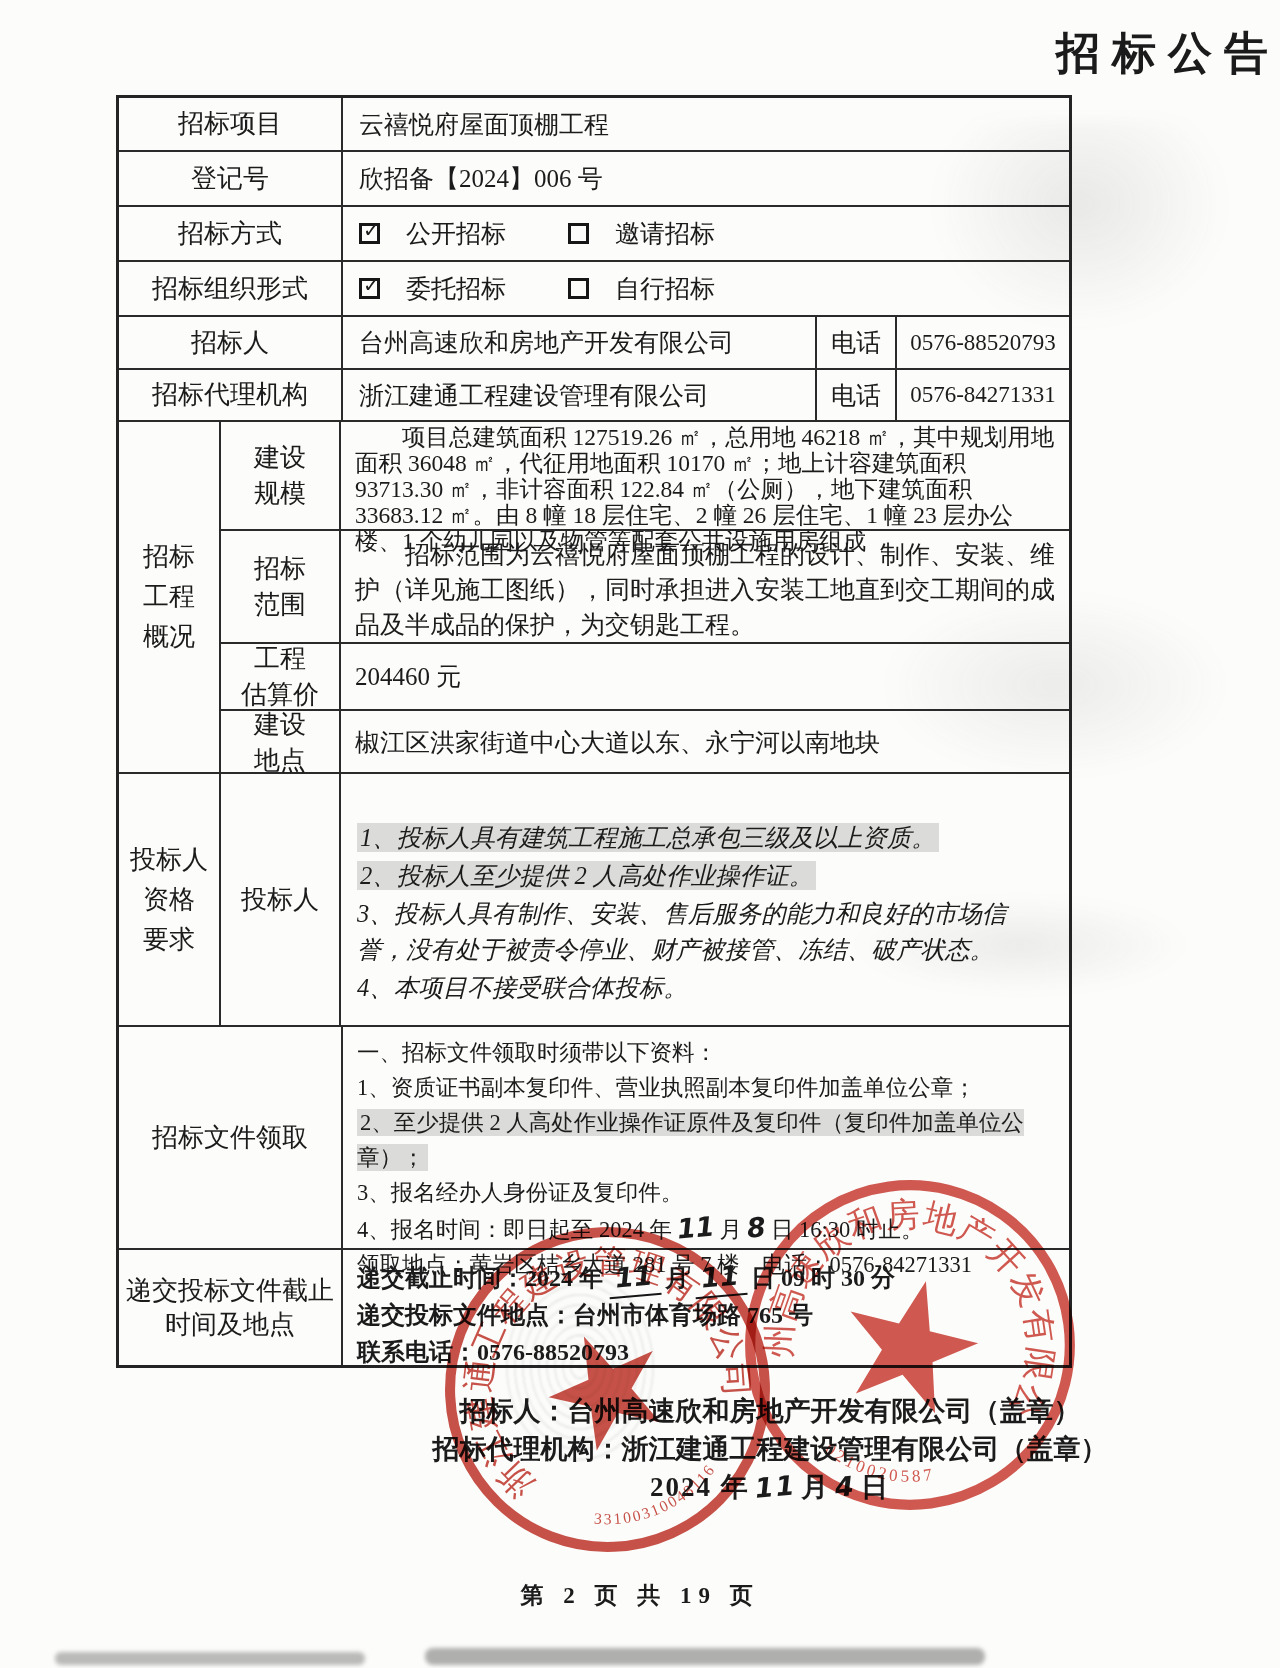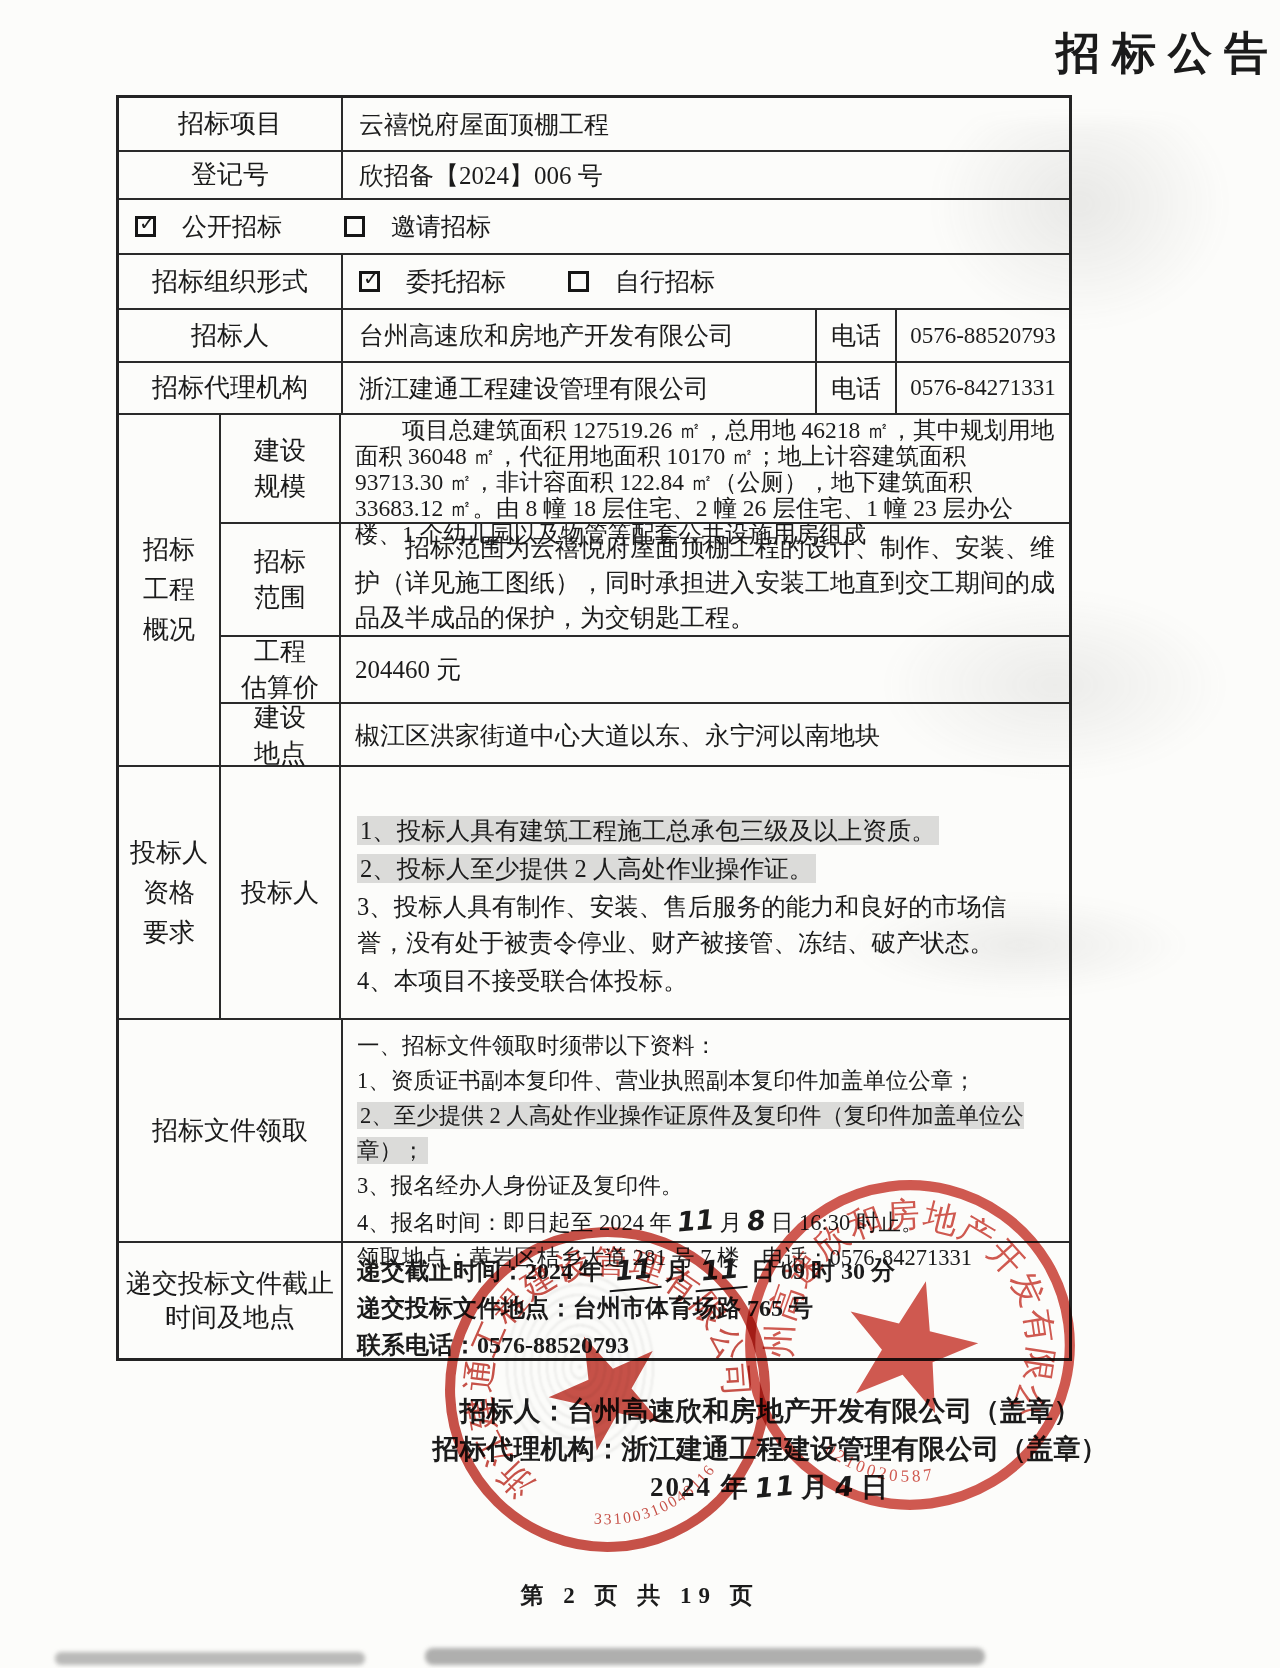--- a/index.html
+++ b/index.html
@@ -33,21 +33,21 @@
   .osub.bt{border-top:2px solid #2a2a2a;}
   .ilab{width:120px;flex:0 0 120px;border-right:2px solid #2a2a2a;display:flex;align-items:center;justify-content:center;
         text-align:center;font-size:26px;white-space:pre-line;line-height:36px;box-sizing:border-box;}
   .octext{flex:1;padding:4px 14px;box-sizing:border-box;}
   .dense{font-size:23.5px;line-height:26px;padding-top:2px;}
   .mid{font-size:25px;line-height:35px;padding-top:6px;}
   .cvert{display:flex;align-items:center;font-size:25px;}
   .indent{text-indent:2em;}
   
   .qcontent{flex:1;padding:46px 16px 0 16px;box-sizing:border-box;}
-  .qline{font-size:24.5px;line-height:36px;margin-bottom:2px;}
+  .qline{font-size:24.5px;line-height:36px;margin-bottom:2px;font-style:italic;}
   
   .dcontent{flex:1;padding:8px 14px 4px 14px;box-sizing:border-box;}
   .dline{font-size:22.5px;line-height:35px;}
   .dcontent.sub .dline{font-size:24px;line-height:37px;font-weight:600;}
   .hl{background:#dbdbd9;padding:1px 3px;}
   .hand{font-family:"DejaVu Sans",sans-serif;font-style:italic;font-weight:700;display:inline-block;
         transform:rotate(-5deg);font-size:27px;margin:0 5px;}
   .blank{border-bottom:2px solid #161616;min-width:44px;text-align:center;padding:0 4px;}
   
   .signature{position:absolute;left:410px;top:1392px;width:720px;text-align:center;font-weight:700;
@@ -88,26 +88,27 @@
   <div class="ghost gbar1"></div>
   <div class="ghost gbar2"></div>
 
   <div class="tbl">
 
     <div class="row first" style="height:52px">
       <div class="lab">招标项目</div>
       <div class="val">云禧悦府屋面顶棚工程</div>
     </div>
 
-    <div class="row" style="height:48px">
+    <div class="row" style="height:55px">
       <div class="lab">登记号</div>
       <div class="val">欣招备【2024】006 号</div>
     </div>
 
     <div class="row" style="height:55px">
+      <div class="lab">招标方式</div>
       <div class="val opts">
         <span class="cb">
             <span class="tick">✓</span>
           </span>
         <span class="optlab">公开招标</span>
         <span class="cb second"></span>
         <span class="optlab">邀请招标</span>
       </div>
     </div>
 

